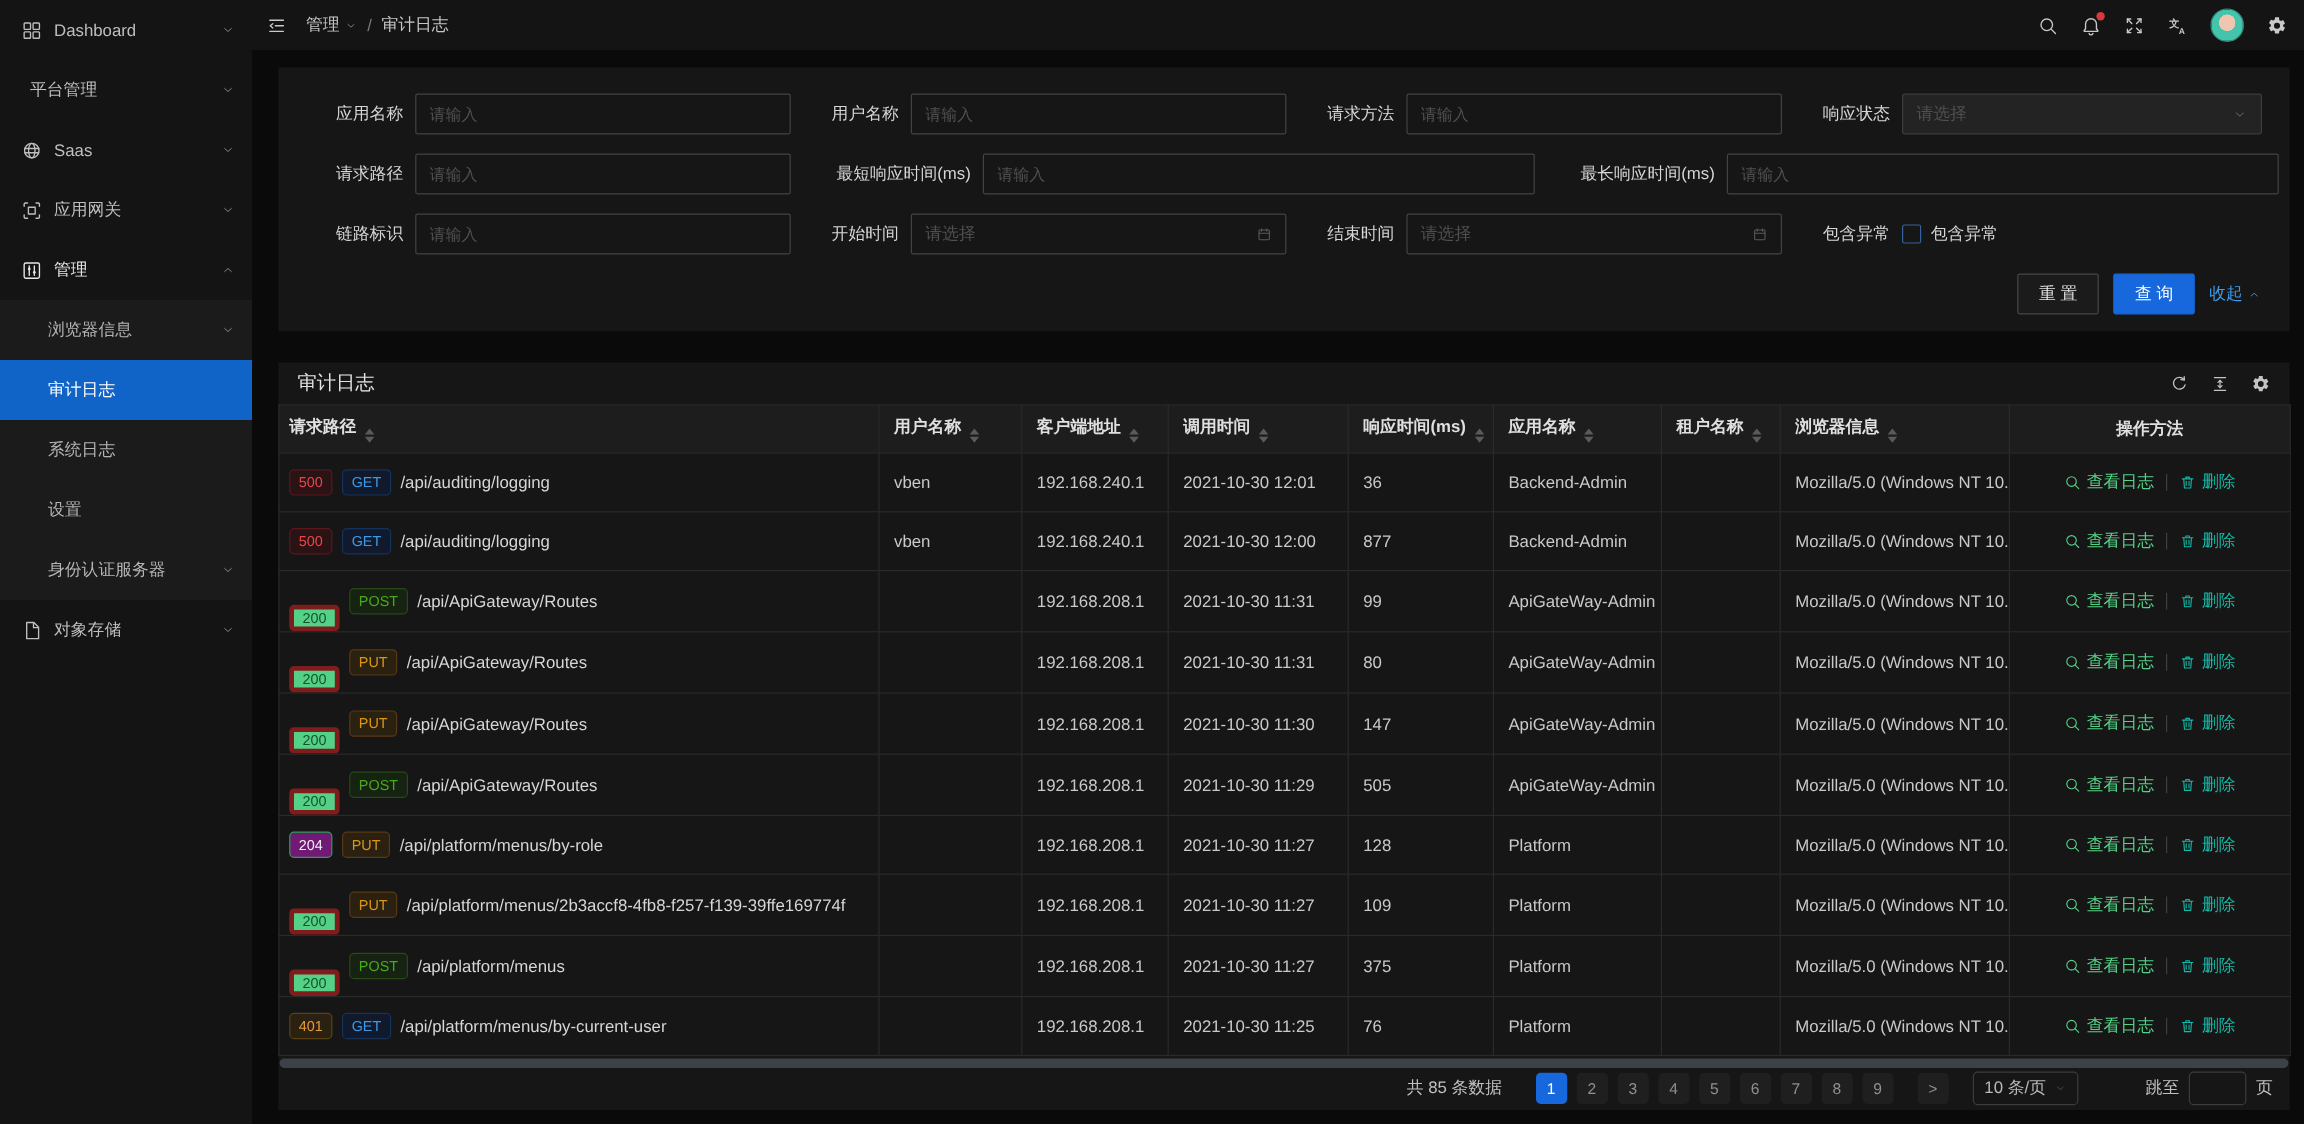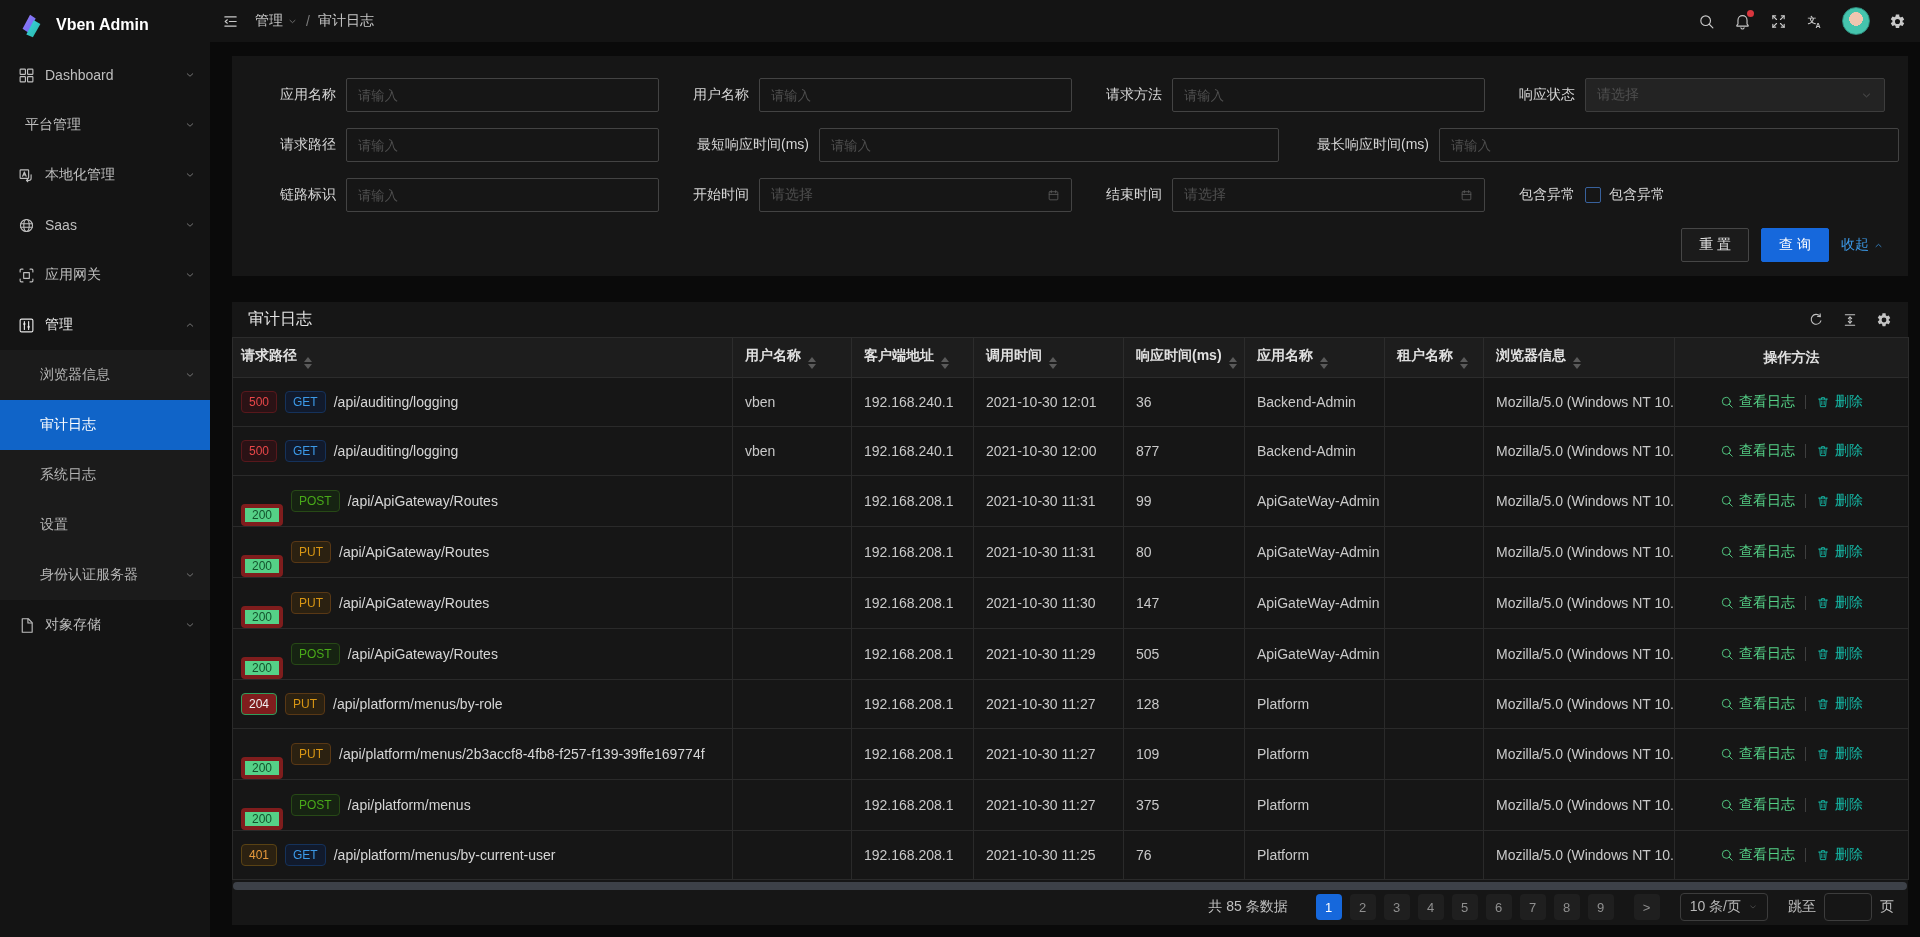--- a/index.html
+++ b/index.html
@@ -81,21 +81,21 @@
   td { height:49px; padding:0 12px; border:1px solid #2a2a2a; color:#c9c9c9; white-space:nowrap; overflow:hidden; font-size:14px; }
   th:first-child, td:first-child { padding-left:8px; }
   .sort { display:inline-flex; flex-direction:column; margin-left:7px; vertical-align:-2px; }
   .sort i { width:0; height:0; border-left:4px solid transparent; border-right:4px solid transparent; display:block; }
   .sort .su { border-bottom:5px solid #5a5a5a; margin-bottom:2px; }
   .sort .sd { border-top:5px solid #5a5a5a; }
 
   .badge { display:inline-flex; align-items:center; justify-content:center; height:22px; padding:0 7px; min-width:34px; border-radius:4px; font-size:12px; margin-right:8px; vertical-align:middle; }
   .st-error   { background:#2a1215; border:1px solid #58181c; color:#e84749; }
   .st-success { background:#55d187; border:4px solid #7f1d1d; color:#14532d;margin-top:28px; }
-  .st-success-dim { background:#7f1d1d; border:1px solid #2f9e5b; color:#f0f0f0; }
+  .st-success-dim { background:#701a75; border:1px solid #2f9e5b; color:#f0f0f0; }
   .st-warning { background:#2b2111; border:1px solid #594214; color:#e89a3c; }
   .m-GET  { background:#111a2c; border:1px solid #15325b; color:#3c9ae8;text-align:right; }
   .m-POST { background:#162312; border:1px solid #274916; color:#49aa19; }
   .m-PUT  { background:#2b2111; border:1px solid #593815; color:#d89614; }
   .path-text { color:#d6d6d6; vertical-align:middle; }
 
   .acts { display:flex; align-items:center; justify-content:center; }
   .act { display:flex; align-items:center; gap:5px; cursor:pointer; }
   .act svg { width:14px; height:14px; }
   .act-view { color:#55d187; }
@@ -103,82 +103,47 @@
   .act-sep { width:1px; height:14px; background:#3f3f3f; margin:0 10px; }
 
   .hscroll { height:10px; background:#3d4148; border-radius:5px; margin:2px 1px 0 1px; cursor:pointer; }
 
   .pager { margin-top:auto; height:48px; display:flex; align-items:center; justify-content:flex-end; gap:20px; padding-right:14px; color:#c0c0c0; }
   .pg-total { margin-right:8px; }
   .pg-btn { min-width:26px; height:26px; border-radius:4px; background:#1f1f1f; color:#8f8f8f; display:flex; align-items:center; justify-content:center; font-size:13px; cursor:pointer; }
   .pg-btn.active { background:#1668dc; color:#fff; }
   .pg-size { height:28px; border:1px solid #3c3c3c; border-radius:4px; padding:0 9px; display:flex; align-items:center; gap:7px; color:#b9b9b9; cursor:pointer; }
   .pg-size svg { width:10px; height:10px; color:#5a5a5a; }
-  .pg-jump { display:flex; align-items:center; gap:8px; }
+  .pg-jump { display:flex; align-items:center; gap:8px;margin-left:36px; }
   .pg-jump input { width:48px; height:28px; border:1px solid #3c3c3c; border-radius:4px; background:transparent; outline:none; color:#cfcfcf; padding:0 6px; }
 </style>
 </head>
 <body>
 
 <div class="app">
   <aside class="sidebar">
-    <div class="logo">
-      <span style="display:flex;">
-        <svg width="30" height="30" viewBox="0 0 32 32">
-          <defs>
-            <linearGradient id="lg1" x1="0" y1="0" x2="1" y2="1">
-              <stop offset="0" stop-color="#9f7cf5"></stop>
-                <stop offset="1" stop-color="#5f6af5"></stop>
-            </linearGradient>
-            <linearGradient id="lg2" x1="0" y1="0" x2="1" y2="1">
-              <stop offset="0" stop-color="#38d2e2"></stop>
-                <stop offset="1" stop-color="#2bb8a5"></stop>
-            </linearGradient>
-          </defs>
-          <path d="M7 20 L15 5 L21 9 L13 24 Z" fill="url(#lg1)"></path>
-          <path d="M11 26 L19 11 L26 15 L18 29 Z" fill="url(#lg2)"></path>
-        </svg>
-      </span>
-      <span class="logo-title">Vben Admin</span>
-    </div>
     <nav class="menu" id="menu">
         <div class="m-item">
           <span class="mi-icon">
             <svg viewBox="0 0 24 24" fill="none" stroke="currentColor" stroke-width="1.6" stroke-linecap="round" stroke-linejoin="round">
               <rect x="3" y="3" width="7.5" height="7.5" rx="1"></rect>
               <rect x="13.5" y="3" width="7.5" height="7.5" rx="1"></rect>
               <rect x="3" y="13.5" width="7.5" height="7.5" rx="1"></rect>
               <rect x="13.5" y="13.5" width="7.5" height="7.5" rx="1"></rect>
             </svg>
           </span>
           <span class="mi-label">Dashboard</span>
           <span class="m-chev">
             <svg viewBox="0 0 24 24" fill="none" stroke="currentColor" stroke-width="1.6" stroke-linecap="round" stroke-linejoin="round">
               <path d="M6.5 9.5l5.5 5 5.5-5"></path>
             </svg>
           </span>
         </div>
         <div class="m-item no-icon">
           <span class="mi-label">平台管理</span>
-          <span class="m-chev">
-            <svg viewBox="0 0 24 24" fill="none" stroke="currentColor" stroke-width="1.6" stroke-linecap="round" stroke-linejoin="round">
-              <path d="M6.5 9.5l5.5 5 5.5-5"></path>
-            </svg>
-          </span>
-        </div>
-        <div class="m-item">
-          <span class="mi-icon">
-            <svg viewBox="0 0 24 24" fill="none" stroke="currentColor" stroke-width="1.6" stroke-linecap="round" stroke-linejoin="round">
-              <rect x="3" y="4" width="12" height="12" rx="1"></rect>
-              <path d="M6.5 13l2.5-6 2.5 6M7.4 11.2h3.2"></path>
-              <path d="M18.5 11v5a3 3 0 0 1-3 3h-3.5"></path>
-              <path d="M13.8 17.2L12 19l1.8 1.8"></path>
-            </svg>
-          </span>
-          <span class="mi-label">本地化管理</span>
           <span class="m-chev">
             <svg viewBox="0 0 24 24" fill="none" stroke="currentColor" stroke-width="1.6" stroke-linecap="round" stroke-linejoin="round">
               <path d="M6.5 9.5l5.5 5 5.5-5"></path>
             </svg>
           </span>
         </div>
         <div class="m-item">
           <span class="mi-icon">
             <svg viewBox="0 0 24 24" fill="none" stroke="currentColor" stroke-width="1.6" stroke-linecap="round" stroke-linejoin="round">
               <circle cx="12" cy="12" r="8.5"></circle>

